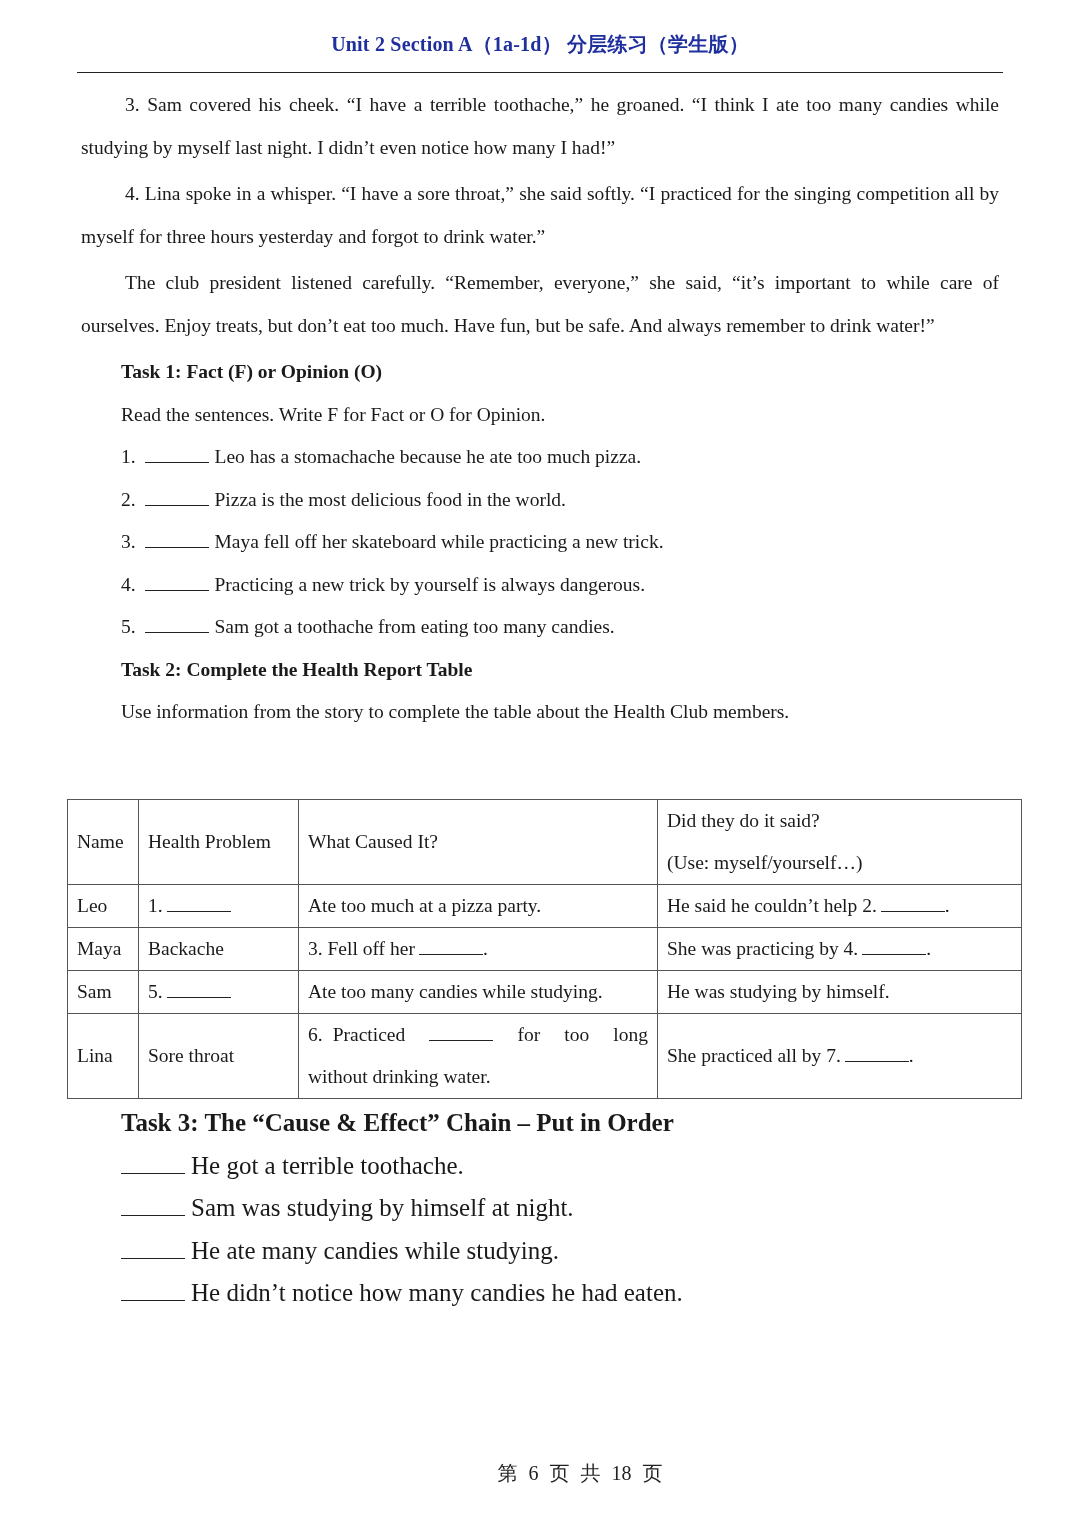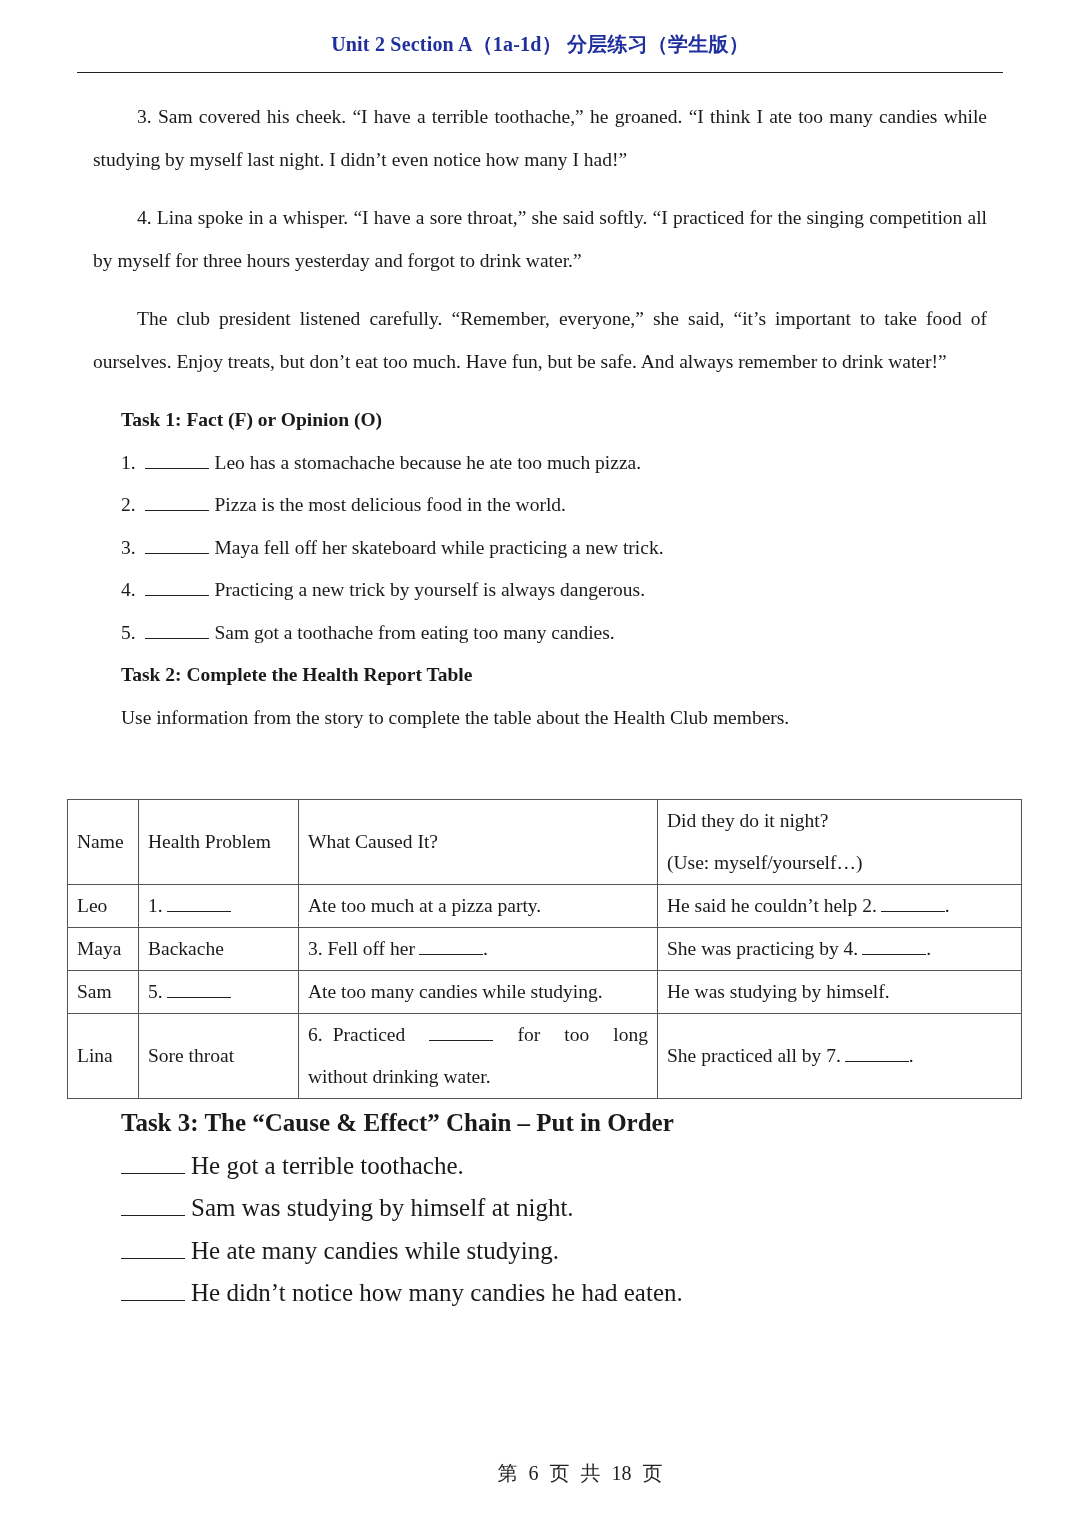--- a/index.html
+++ b/index.html
@@ -14,21 +14,21 @@
     letter-spacing: 0.2px;
   }
   .header-rule {
     position: absolute; left: 77px; width: 926px; top: 72px; height: 0;
     border-top: 1.5px solid #222;
   }
   .content {
     position: absolute; left: 77px; width: 926px; top: 80px;
     font-size: 19.5px; line-height: 42.5px;
   }
-  .para { margin: 16px; text-indent: 44px; text-align: justify; }
+  .para { margin: 4px; text-indent: 44px; text-align: justify; }
   .task-title { margin: 0; padding-left: 44px; font-weight: bold; }
   .instr { margin: 0; padding-left: 44px; }
   .item { margin: 0; padding-left: 44px; white-space: nowrap; font-family: Liberation Serif, serif; }
   .blank {
     display: inline-block; width: 64px; border-bottom: 1.3px solid #222;
     height: 18px; vertical-align: baseline; margin: 0 6px 0 4px;
   }
   .blank.lead { margin-left: 0; margin-right: 6px; }
   table.report {
     position: absolute; left: 67px; top: 799px; width: 955px;
@@ -59,42 +59,43 @@
 </style>
 </head>
 <body>
 
 <div class="header-title">Unit 2 Section A（1a-1d） 分层练习（学生版）</div>
 <div class="header-rule"></div>
 
 <div class="content">
   <p class="para">3. Sam covered his cheek. “I have a terrible toothache,” he groaned. “I think I ate too many candies while studying by myself last night. I didn’t even notice how many I had!”</p>
   <p class="para">4. Lina spoke in a whisper. “I have a sore throat,” she said softly. “I practiced for the singing competition all by myself for three hours yesterday and forgot to drink water.”</p>
-  <p class="para">The club president listened carefully. “Remember, everyone,” she said, “it’s important to take food of ourselves. Enjoy treats, but don’t eat too much. Have fun, but be safe. And always remember to drink water!”</p>
+  <p class="para">The club president listened carefully. “Remember, everyone,” she said, “it’s important to while care of ourselves. Enjoy treats, but don’t eat too much. Have fun, but be safe. And always remember to drink water!”</p>
 
   <p class="task-title">Task 1: Fact (F) or Opinion (O)</p>
+  <p class="instr">Read the sentences. Write F for Fact or O for Opinion.</p>
 
   <p class="item"><span>1.</span> <span class="blank"></span><span>Leo has a stomachache because he ate too much pizza.</span></p>
   <p class="item"><span>2.</span> <span class="blank"></span><span>Pizza is the most delicious food in the world.</span></p>
   <p class="item"><span>3.</span> <span class="blank"></span><span>Maya fell off her skateboard while practicing a new trick.</span></p>
   <p class="item"><span>4.</span> <span class="blank"></span><span>Practicing a new trick by yourself is always dangerous.</span></p>
   <p class="item"><span>5.</span> <span class="blank"></span><span>Sam got a toothache from eating too many candies.</span></p>
 
   <p class="task-title">Task 2: Complete the Health Report Table</p>
   <p class="instr">Use information from the story to complete the table about the Health Club members.</p>
 </div>
 
 <table class="report">
   <tbody>
       <tr class="row-h">
     <td class="c1">Name</td>
     <td class="c2">Health Problem</td>
     <td class="c3">What Caused It?</td>
     <td>
-      <div>Did they do it night?</div>
+      <div>Did they do it said?</div>
       <div>(Use: myself/yourself…)</div>
     </td>
   </tr>
   <tr class="row-s">
     <td>Leo</td>
     <td><span>1.</span><span class="tblank"></span></td>
     <td>Ate too much at a pizza party.</td>
     <td><span>He said he couldn’t help 2.</span><span class="tblank"></span><span>.</span></td>
   </tr>
   <tr class="row-s">

